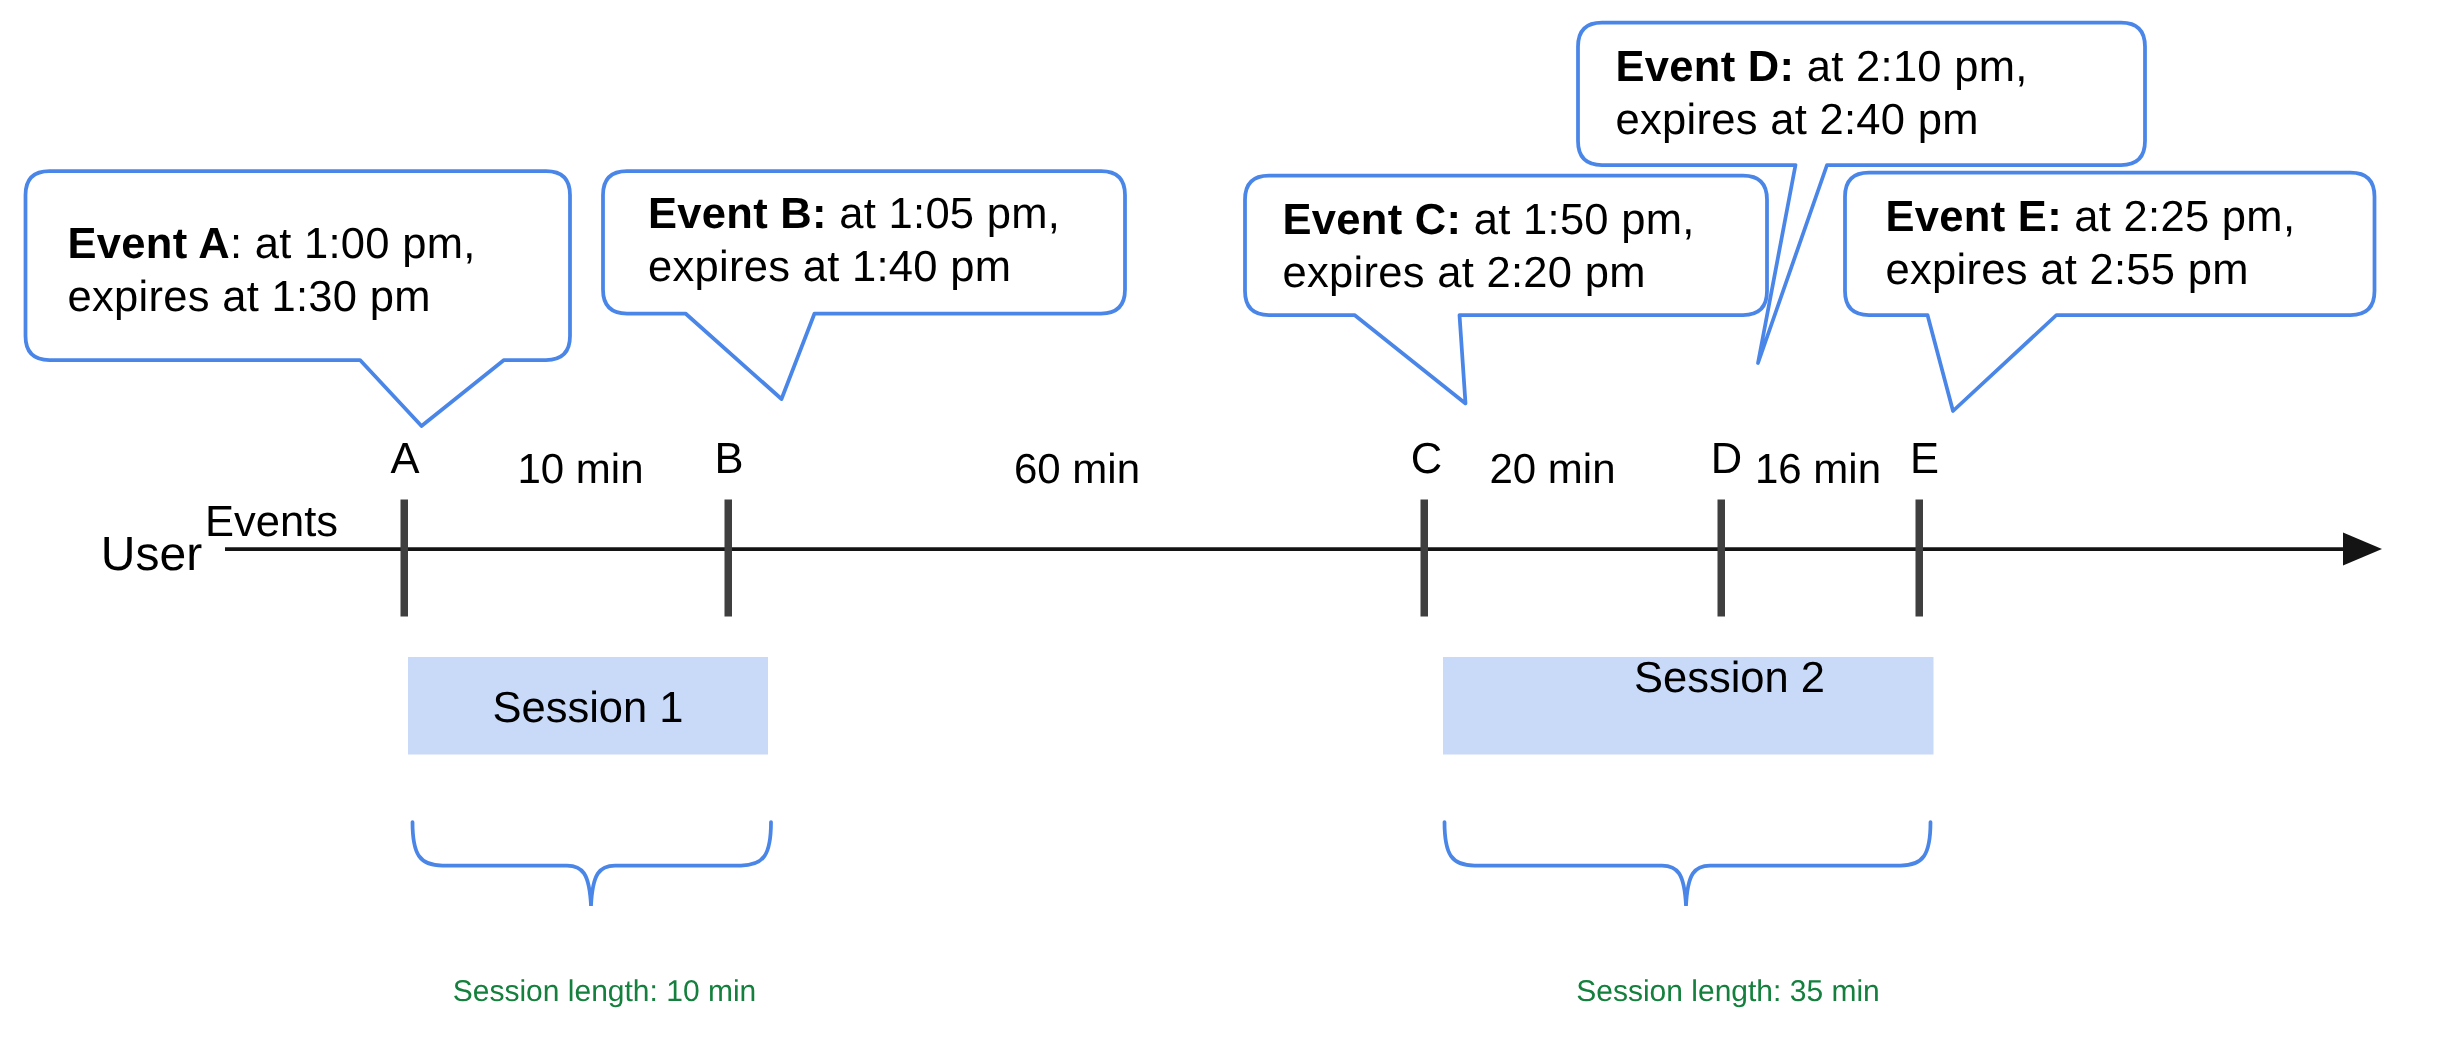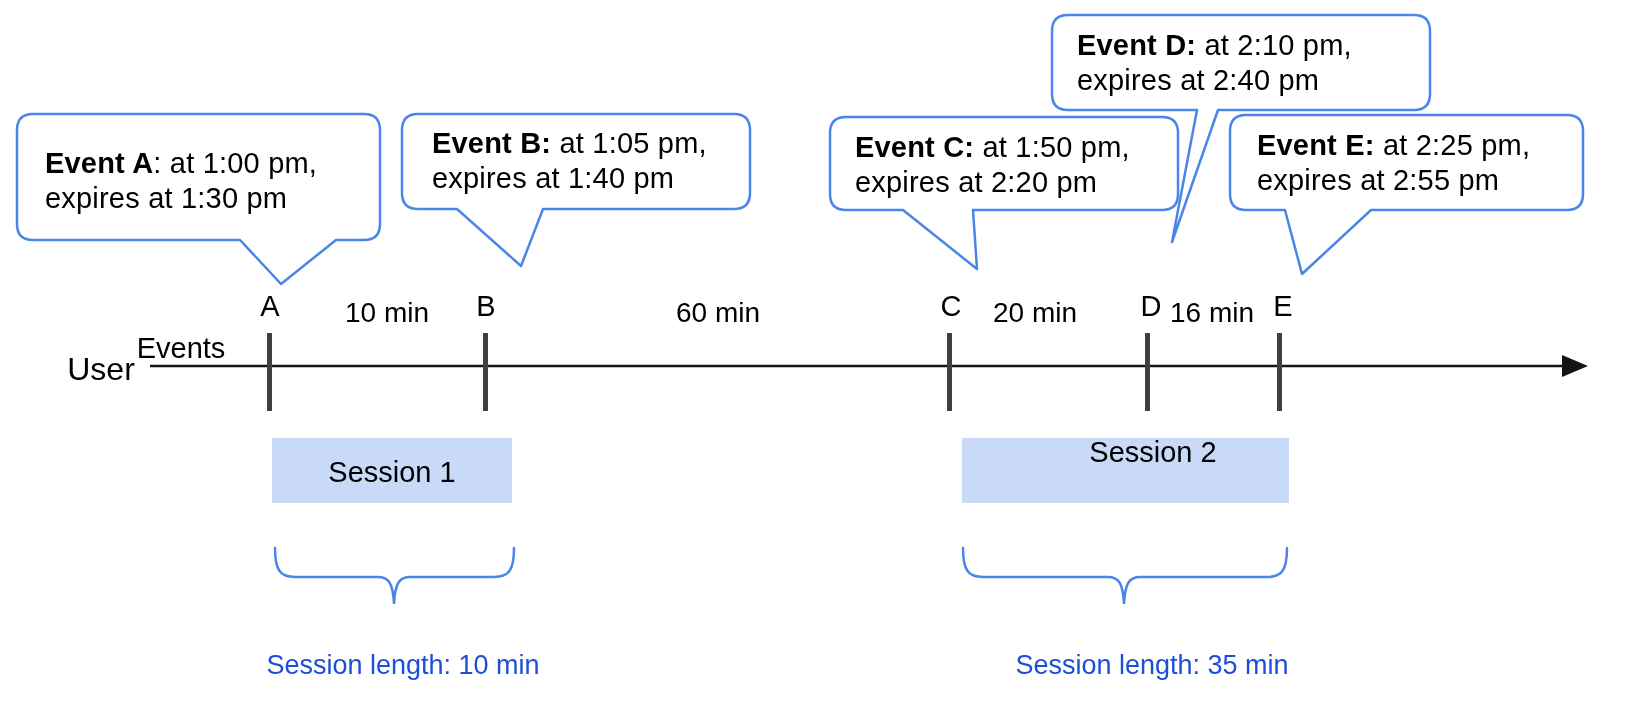--- a/index.html
+++ b/index.html
@@ -37,22 +37,22 @@
   .callout-text b{font-weight:bold;}
   .axis-label{font-size:29px;transform:translateX(-50%);}
   .interval-label{font-size:28px;transform:translateX(-50%);}
   .user-label{font-size:32px;transform:translateX(-50%);}
   .session-name{
     font-size:29px;
     transform:translateX(-50%);
     text-align:center;
   }
   .session-length{
-    font-size:27px;
-    color:#1d4ed8;
+    font-size:20px;
+    color:#15803d;
     transform:translateX(-50%);
   }
 </style>
 </head>
 <body>
 
 <div id="canvas">
 
   <svg id="shapes" viewBox="0 0 1634 702" xmlns="http://www.w3.org/2000/svg">
 

